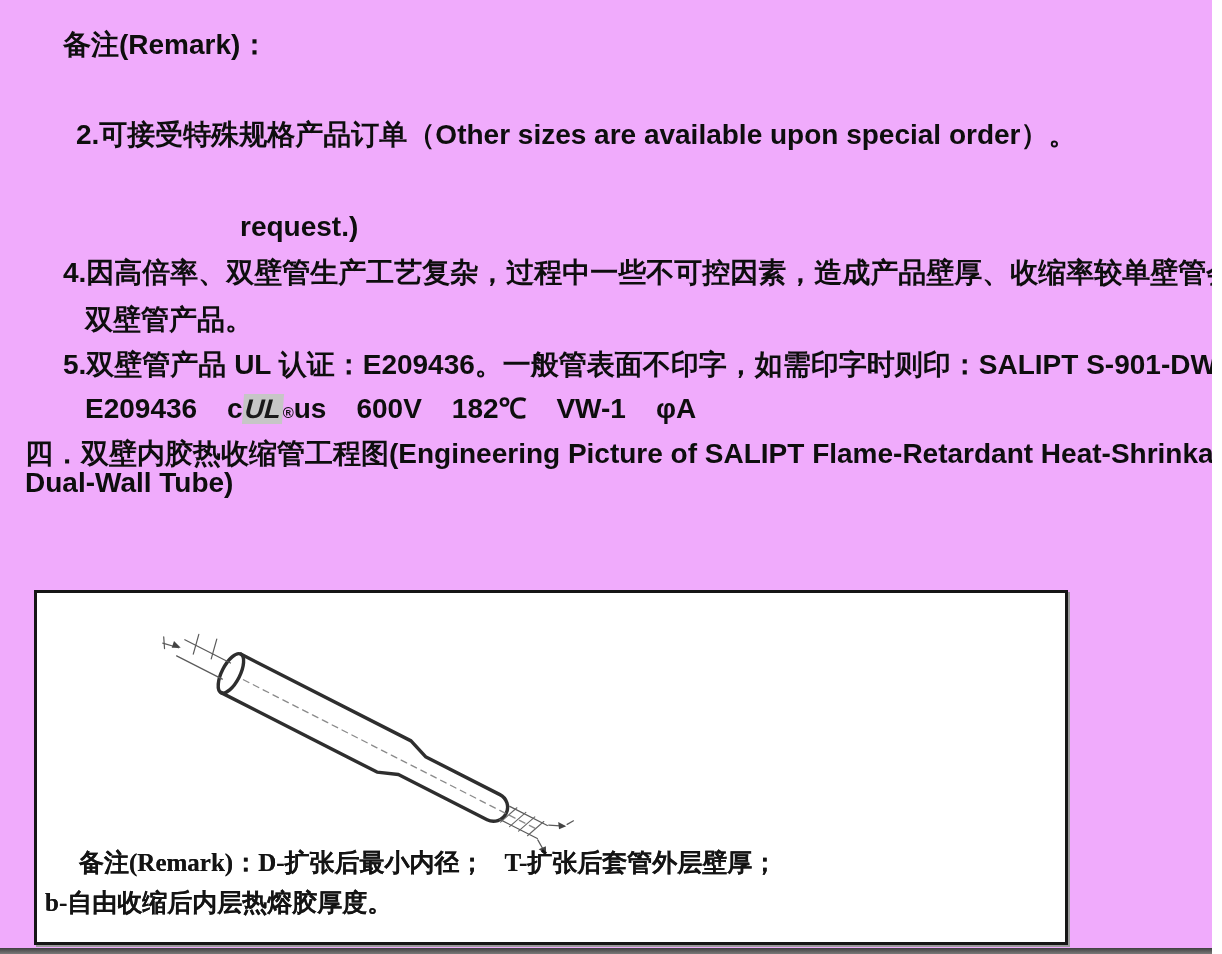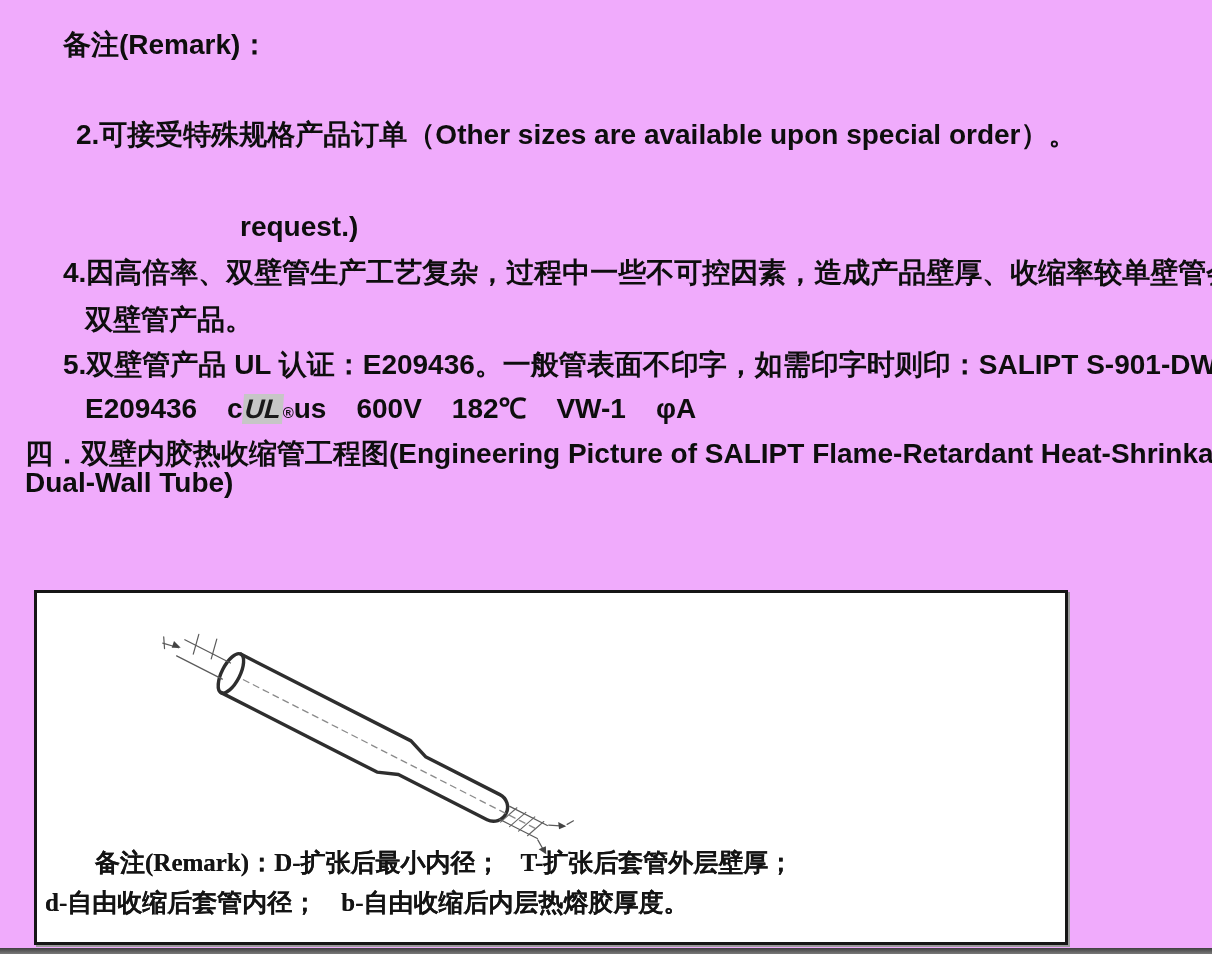--- a/index.html
+++ b/index.html
@@ -47,21 +47,21 @@
     position:absolute;
     display:flex;gap:24px;
     white-space:nowrap;
     font-family:"Liberation Serif", serif;
     font-weight:bold;
     font-size:25px;
     line-height:30px;
     color:#141414;
     text-shadow:0 0 0.6px #3a3a3a;
   }
-  .fig-line1{left:58px;top:255px;gap:20px;}
+  .fig-line1{left:42px;top:255px;gap:20px;}
   .fig-line2{left:8px;top:295px;}
   .page-edge{
     position:absolute;left:0;bottom:0;
     width:100%;height:6px;
     background:linear-gradient(#3f3f3f,#7a7a7a);
   }
 </style>
 </head>
 <body>
 
@@ -122,19 +122,18 @@
         <polygon points="363,18 354,17 359,11" fill="#444" stroke="none"></polygon>
         <line x1="368" y1="-18" x2="372" y2="-24" stroke="#5a5a5a" stroke-width="1.2"></line>
       </g>
     </svg>
 
     <div class="fig-line fig-line1">
       <span>备注(Remark)：D-扩张后最小内径；</span>
       <span>T-扩张后套管外层壁厚；</span>
     </div>
     <div class="fig-line fig-line2">
-      <span>d-自由收缩后套管内径；</span>
       <span>b-自由收缩后内层热熔胶厚度。</span>
     </div>
   </div>
 
   <div class="page-edge"></div>
 </div>
 
 </body></html>

